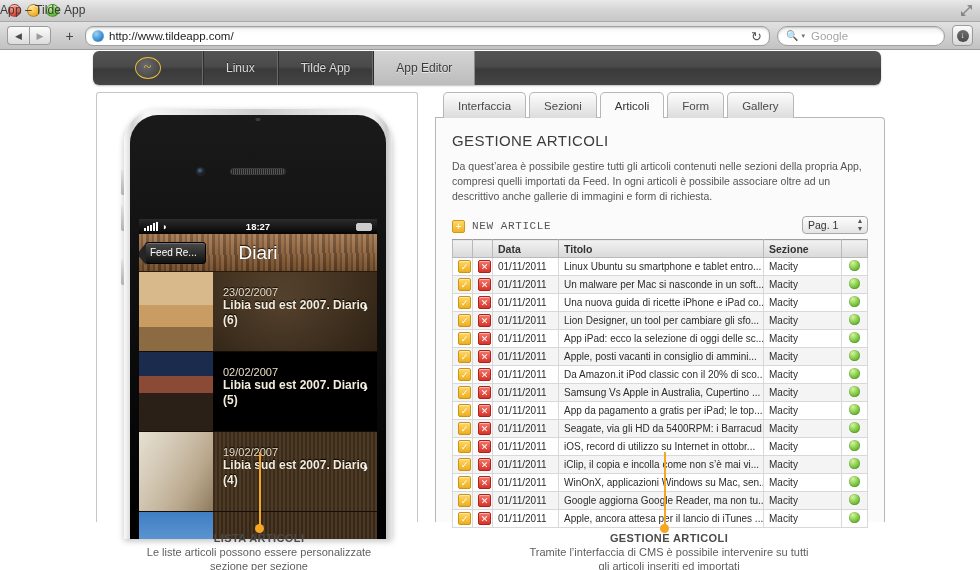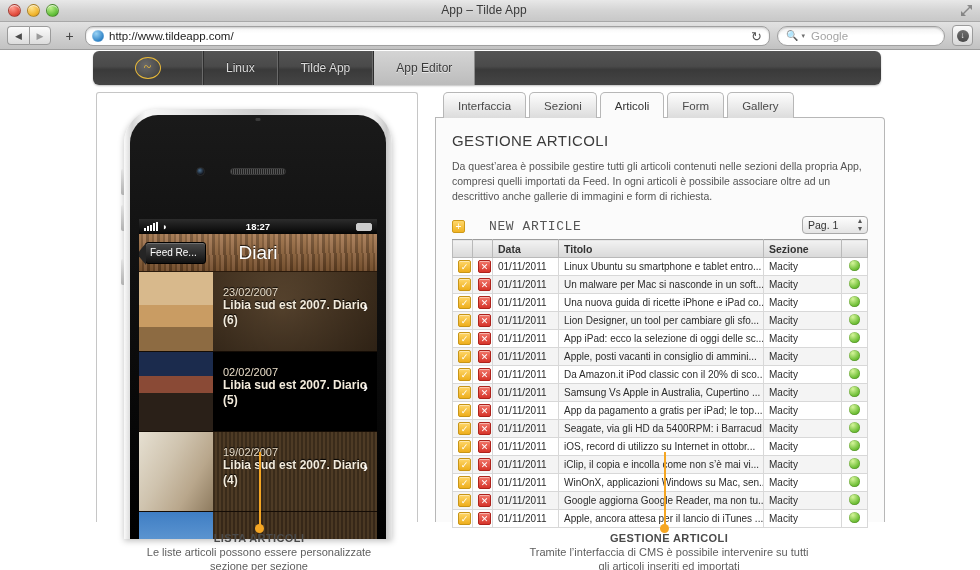--- a/index.html
+++ b/index.html
@@ -20,21 +20,21 @@
     background:linear-gradient(to bottom,#e8e8e8 0%,#d4d4d4 50%,#c8c8c8 100%);
     border-bottom:1px solid #a8a8a8;
   }
   .traffic { position:absolute; left:8px; top:4px; display:flex; gap:6px; }
   .light { width:13px;height:13px;border-radius:50%; border:1px solid rgba(0,0,0,.28);
            box-shadow: inset 0 1px 1px rgba(255,255,255,.75); }
   .light.red    { background:radial-gradient(circle at 35% 28%, #ff9b8e, #e24b3c 65%, #b8322a); }
   .light.yellow { background:radial-gradient(circle at 35% 28%, #ffe28a, #f0b42c 65%, #c98a14); }
   .light.green  { background:radial-gradient(circle at 35% 28%, #bcf089, #62c03a 65%, #3f9622); }
   .wintitle {
-    position:absolute; left:0; right:12px; top:3px; text-align:center;
+    position:absolute; left:0; right:12px; top:3px; 
     font-size:12px; color:#3b3b3b; letter-spacing:.1px;
   }
   .fullscreen-icon{
     position:absolute; right:7px; top:4px; width:13px; height:13px;
     opacity:.55;
   }
 
   .toolbar {
     position:relative; height:28px; width:100%;
     background:linear-gradient(to bottom,#e2e2e2 0%,#d0d0d0 52%,#c2c2c2 100%);
@@ -248,21 +248,21 @@
   }
   .h1{ font-size:15px; color:#3c3c3c; letter-spacing:.4px; margin-bottom:10px;}
   .intro{ font-size:10.5px; color:#555; line-height:15px; margin-bottom:13px;}
 
   .tabletop{ display:flex; align-items:center; height:18px; margin-bottom:4px; position:relative;}
   .plusicon{
     width:13px;height:13px;border-radius:2px;
     background:linear-gradient(to bottom,#ffd76a,#f0b323);
     border:1px solid #cf9a19; color:#fff; font-size:10px; line-height:11px; text-align:center;
   }
-  .newarticle{ margin-left:24px; font-size:13px; color:#555; letter-spacing:.6px; font-family:"Liberation Mono", monospace;}
+  .newarticle{ margin-left:7px; font-size:11px; color:#555; letter-spacing:.6px; font-family:"Liberation Mono", monospace;}
   .pagsel{
     position:absolute; right:0; top:-1px; height:18px; min-width:66px;
     background:linear-gradient(to bottom,#fdfdfd,#e4e4e4);
     border:1px solid #a9a9a9; border-radius:4px;
     display:flex;align-items:center; justify-content:space-between;
     padding:0 5px; font-size:10.5px; color:#333;
   }
   .stepper{ font-size:8px; line-height:8px; color:#555; text-align:center;}
 
   table.grid{ width:100%; border-collapse:collapse; table-layout:fixed; }

